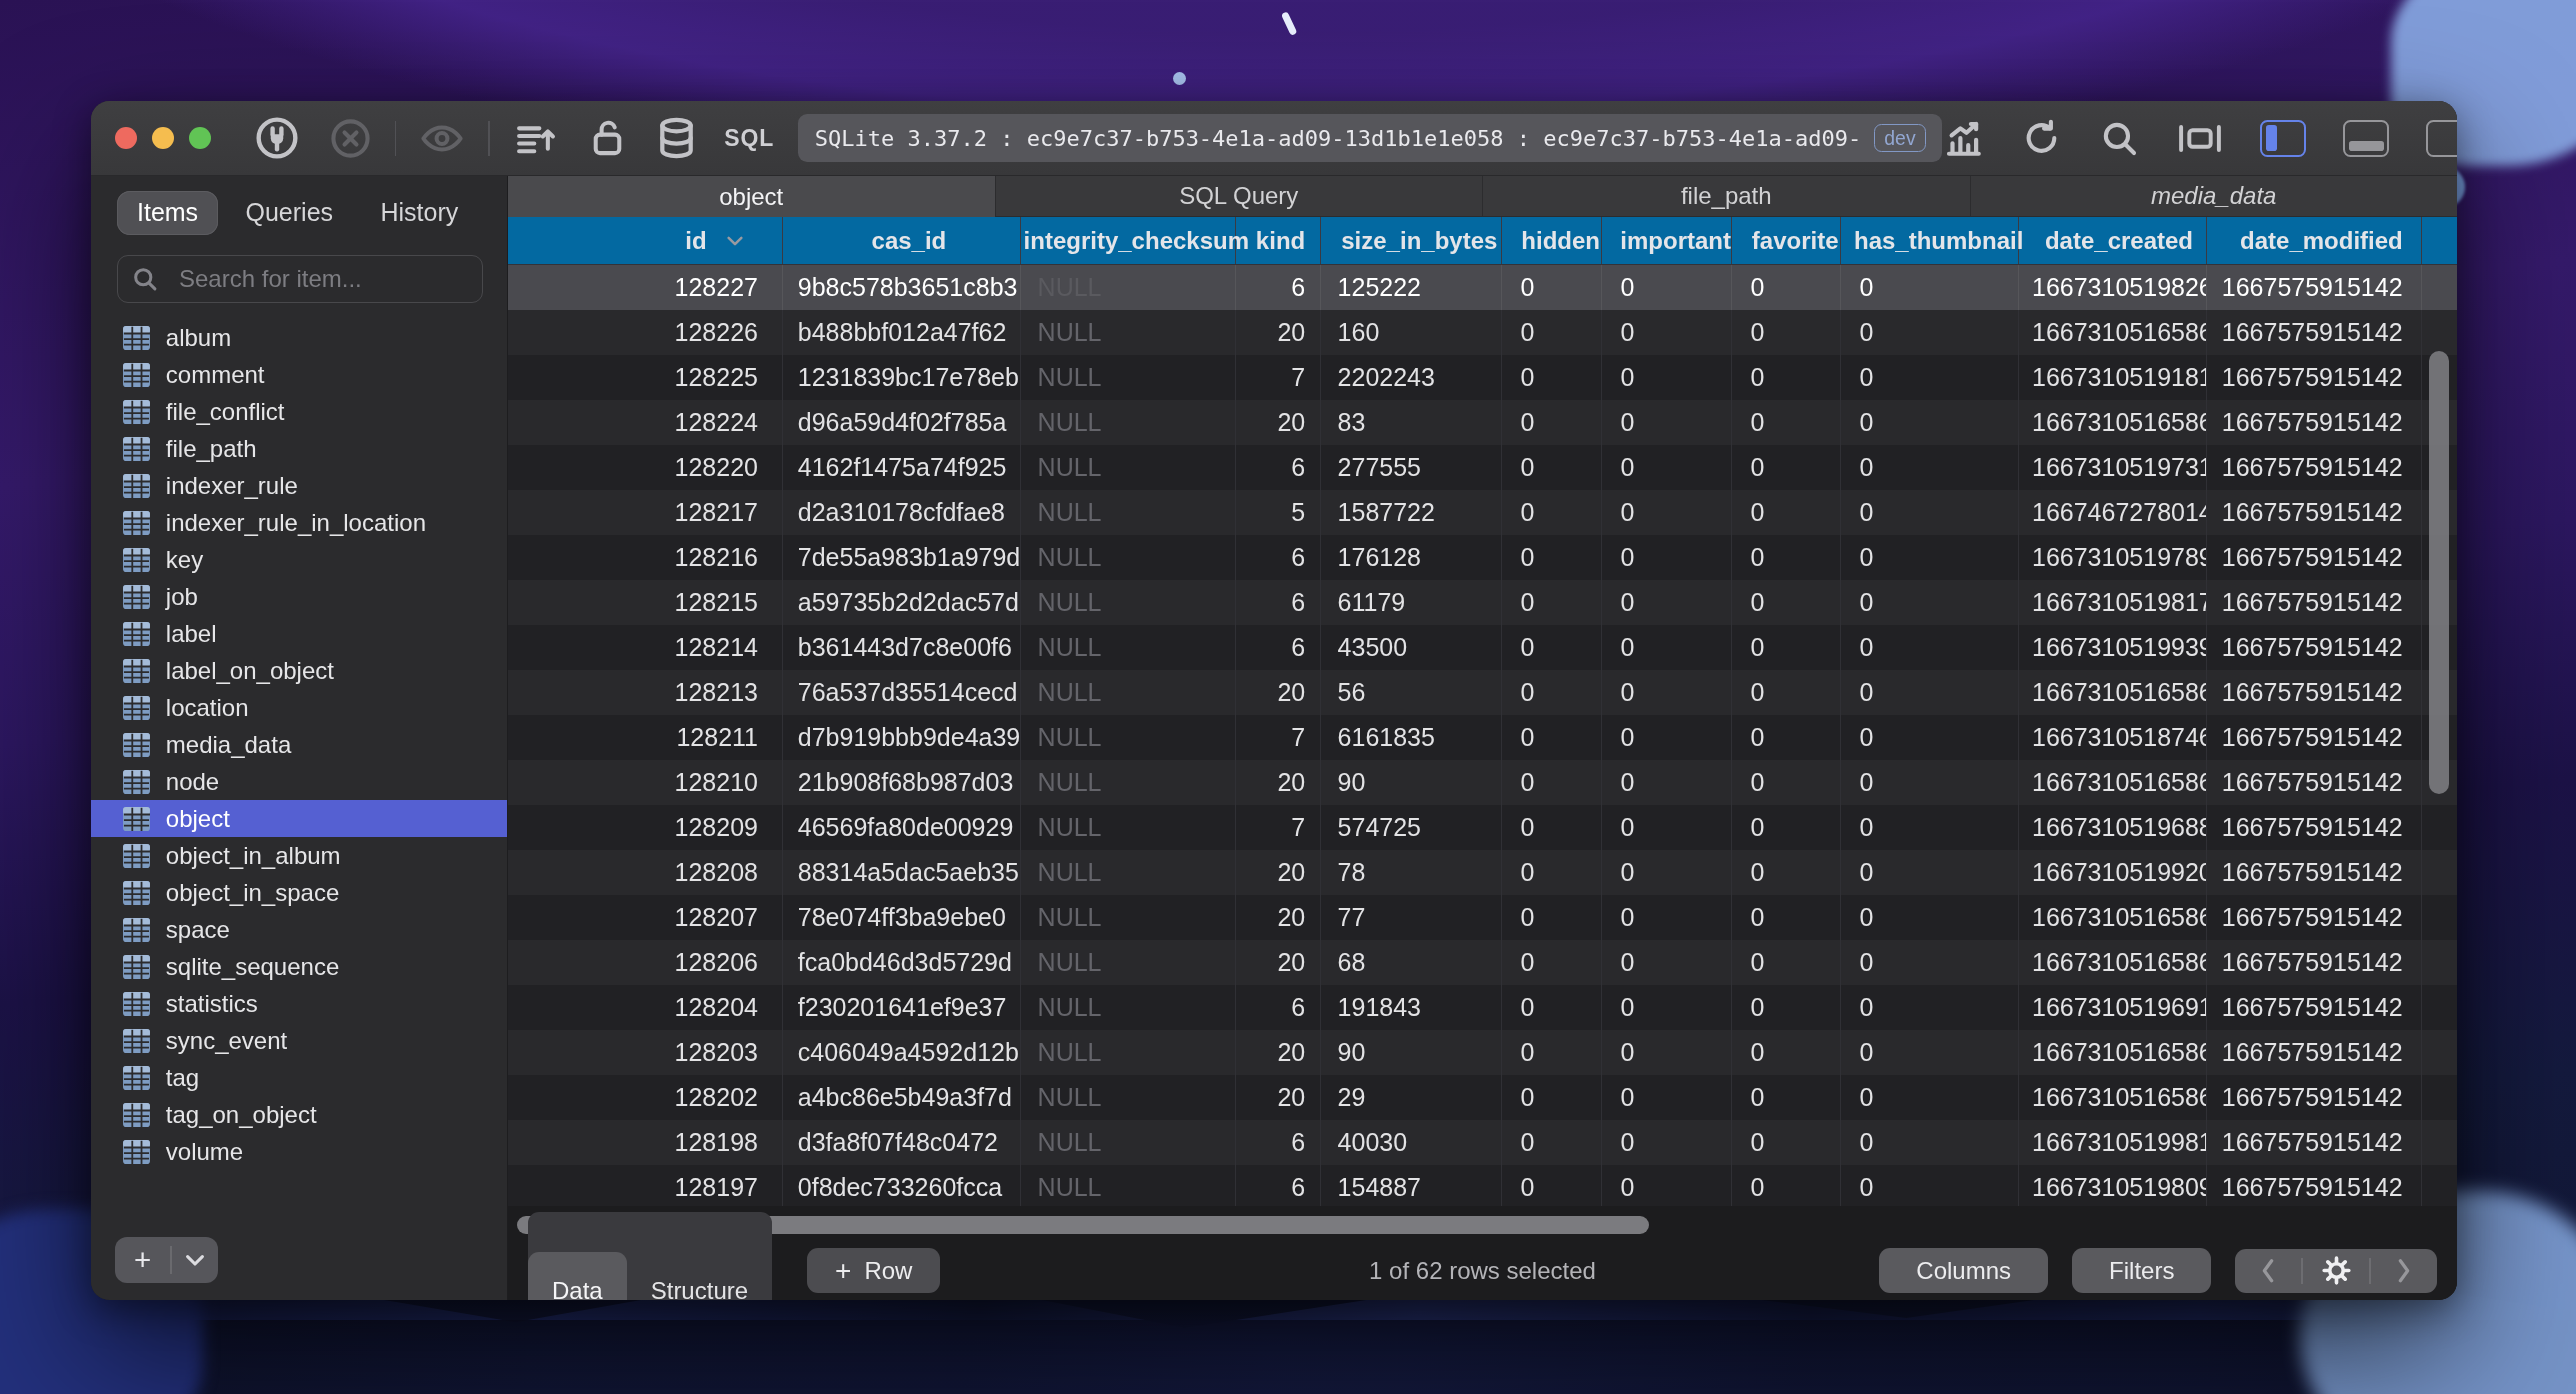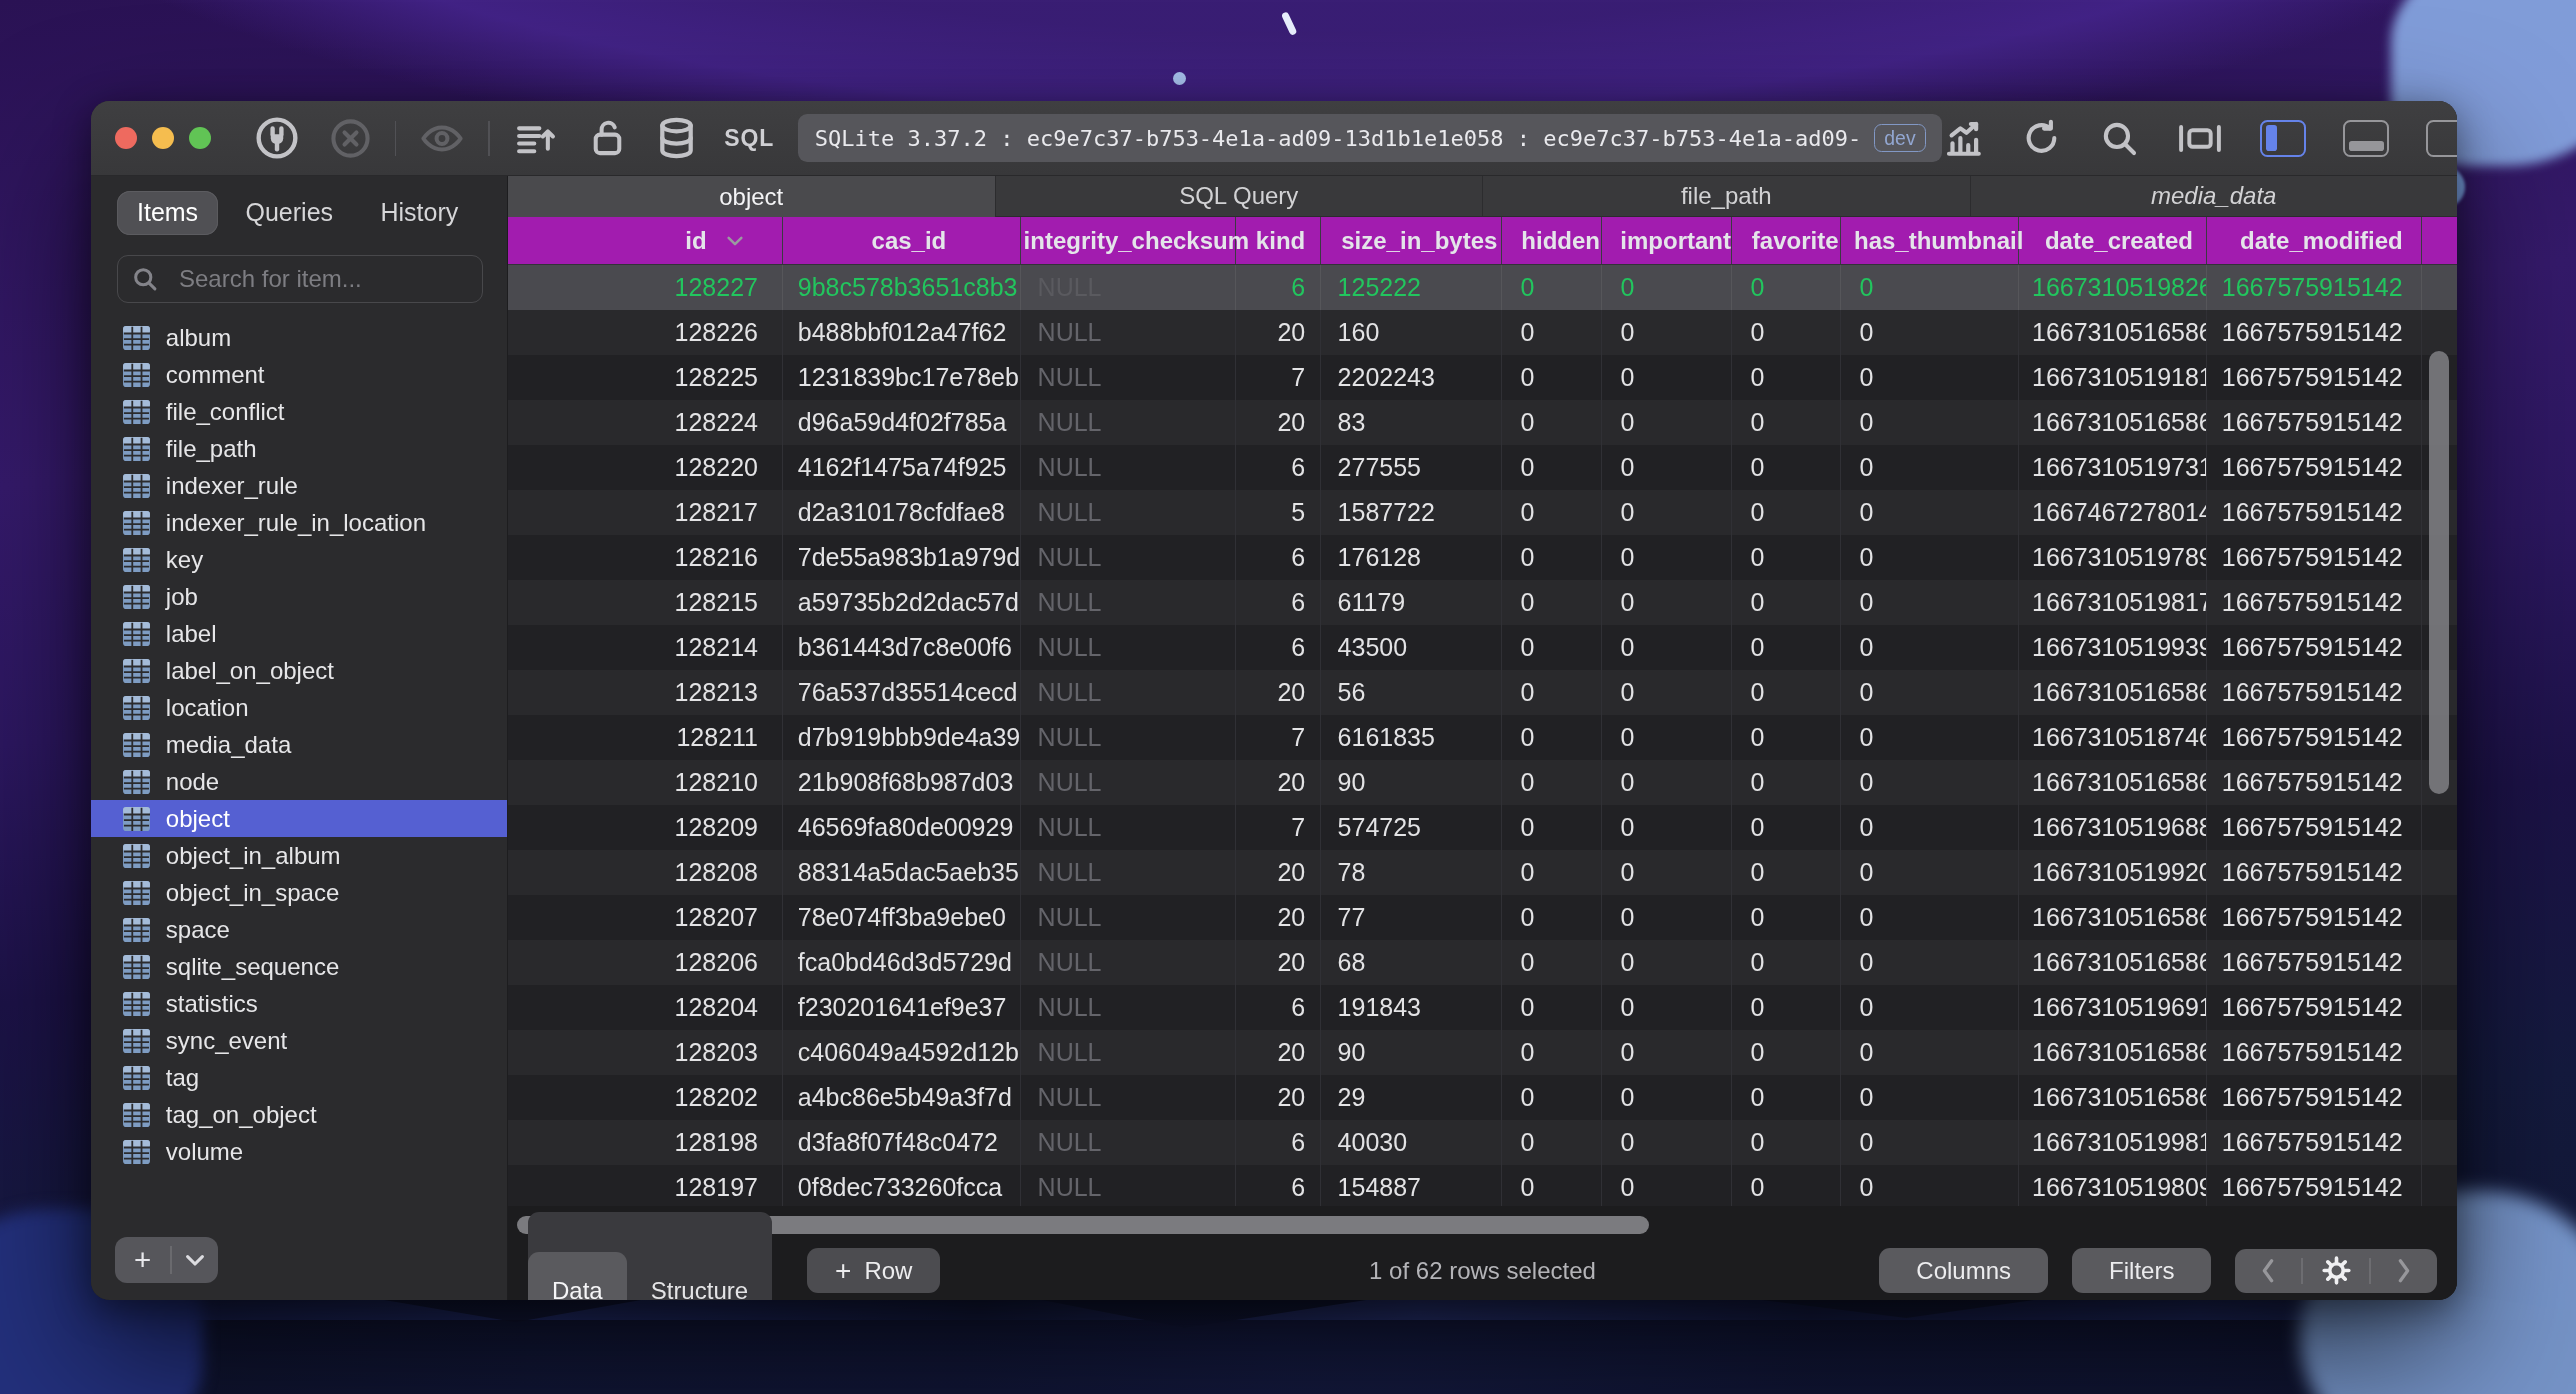--- a/index.html
+++ b/index.html
@@ -75,32 +75,32 @@
   .add-combo .chev{flex:1;display:flex;align-items:center;justify-content:center;}
 
   .main{flex:1;display:flex;flex-direction:column;min-width:0;background:#232325;position:relative;}
   .tabstrip{height:41px;flex:none;display:flex;}
   .tab{flex:1;display:flex;align-items:center;justify-content:center;background:#39393b;color:#d2d2d4;
     font-size:24px;border-right:0.9px solid #2c2c2e;border-bottom:0.9px solid #2c2c2e;}
   .tab:last-child{border-right:none;}
   .tab.selected{background:#4a4a4d;color:#f4f4f6;border-bottom:none;}
   .tab.italic{font-style:italic;}
 
-  .thead{height:47px;flex:none;background:#a21caf;display:flex;align-items:center;border-bottom:0.9px solid #333339;}
+  .thead{height:47px;flex:none;background:#0369a1;display:flex;align-items:center;border-bottom:0.9px solid #333339;}
   .th{height:100%;display:flex;align-items:center;justify-content:center;font-size:24px;font-weight:700;
     color:#e4e5e9;border-right:0.9px solid #3a3a42;box-sizing:border-box;flex:none;}
   .th.right{justify-content:flex-end;}
   .rows{flex:none;height:941px;display:flex;flex-direction:column;overflow:hidden;}
   .tr{height:45px;flex:none;display:flex;align-items:center;}
   .rows > div:nth-of-type(odd){background:#212124;}
   .rows > div:nth-of-type(even){background:#29292c;}
   .rows > div.selected{background:#4a4a4f;}
   .td{height:100%;display:flex;align-items:center;font-size:25px;color:#e3e3e5;
     border-right:0.9px solid #303035;box-sizing:border-box;flex:none;white-space:nowrap;overflow:hidden;}
-  .selected .td{color:#22c55e;border-right-color:#56565a;}
+  .selected .td{color:#ffffff;border-right-color:#56565a;}
   .td.null{color:#64646a;}
   .selected .td.null{color:#5a5a5f;}
   .c0{width:275px;justify-content:flex-end;padding-right:24px;}
   .c1{width:238px;padding-left:14.8px;}
   .c2{width:215px;padding-left:16.6px;}
   .c3{width:85px;justify-content:flex-end;padding-right:14.8px;}
   .c4{width:181px;padding-left:16.6px;}
   .c5{width:100px;padding-left:18.4px;}
   .c6{width:130px;padding-left:18.4px;}
   .c7{width:109px;padding-left:18.4px;}

